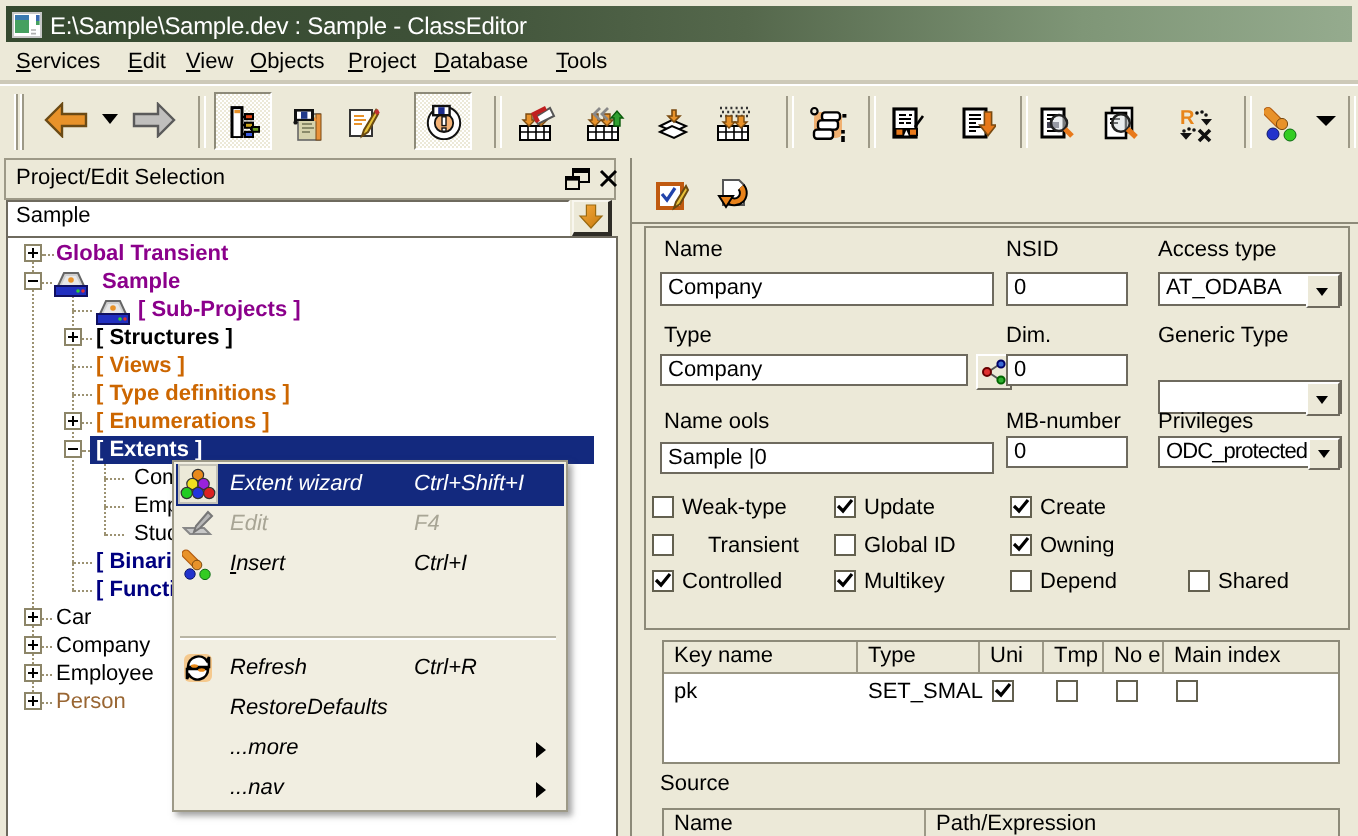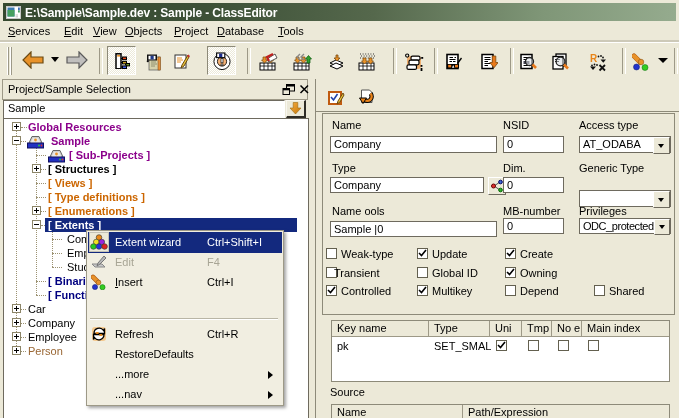--- a/index.html
+++ b/index.html
@@ -2,21 +2,21 @@
 <html><head><meta charset="utf-8">
 <style>
   html,body{margin:0;padding:0;}
   body{width:679px;height:418px;overflow:hidden;background:#ece9d8;
        font-family:"Liberation Sans",sans-serif;font-size:11px;color:#000;}
   .abs{position:absolute;}
   #win{position:relative;width:679px;height:418px;}
   
   #title{left:3px;top:3px;width:673px;height:18px;
          background:linear-gradient(90deg,#35492f 0%,#3d5037 30%,#55684c 55%,#7f9677 80%,#95ab8e 100%);}
-  #title .txt{position:absolute;left:22px;top:3px;color:#fff;font-size:12px;font-weight:bold;white-space:pre;letter-spacing:-0.15px;}
+  #title .txt{position:absolute;left:22px;top:3px;color:#fff;font-size:12px;font-weight:normal;white-space:pre;letter-spacing:-0.15px;}
   
   .menuitem{position:absolute;top:25px;font-size:11px;}
   .menuitem u{text-decoration:underline;}
   
   #toolbar{left:0;top:42px;width:679px;height:36px;border-top:1px solid #fff;box-shadow:0 -2px 0 #cdc9b8;}
   .vsep{position:absolute;width:2px;height:26px;top:5px;border-left:1px solid #9d9987;border-right:1px solid #fff;}
   .grip{position:absolute;width:1px;height:28px;top:4px;background:#9d9987;border-left:1px solid #fff;}
   .tbico{position:absolute;top:10px;}
   .pressed{position:absolute;top:3px;width:27px;height:27px;border:1px solid;border-color:#8d8a79 #fff #fff #8d8a79;
            background-image:repeating-conic-gradient(#fff 0 25%,#ece9d8 0 50%);background-size:2px 2px;}
@@ -35,21 +35,21 @@
   .trow{position:absolute;font-weight:bold;white-space:pre;line-height:14px;height:14px;}
   .plain{font-weight:normal;}
   .pbox{position:absolute;width:7px;height:7px;background:#fff;border:1px solid #8c8568;font-size:0;}
   .pbox i{position:absolute;left:1px;top:3px;width:5px;height:1px;background:#000;font-size:0;}
   .pbox.plus b{position:absolute;left:3px;top:1px;width:1px;height:5px;background:#000;font-size:0;}
   .dotv{position:absolute;width:1px;border-left:1px dotted #9c9272;}
   .doth{position:absolute;height:1px;border-top:1px dotted #9c9272;}
   #sel{position:absolute;left:41px;top:99px;width:252px;height:14px;background:#13297e;}
   
   #cmenu{left:86px;top:230px;width:196px;height:174px;background:#f1eee1;
-         border:1px solid #9d9987;box-shadow:2px 2px 3px rgba(90,90,90,0.55);}
+         border:1px solid #9d9987;box-shadow:2px 2px 3px rgba(90,90,90,0.55);font-style:italic;}
   .mrow{position:absolute;left:1px;width:192px;height:20px;}
   .mrow .lbl{position:absolute;left:27px;top:4px;}
   .mrow .sc{position:absolute;left:119px;top:4px;}
   .mrow .ico{position:absolute;left:3px;top:2px;}
   .mrow.dis{color:#a8a595;}
   #mhi{position:absolute;left:1px;top:1px;width:194px;height:21px;background:#13297e;}
   .msep{position:absolute;left:3px;width:188px;height:0;border-top:1px solid #b9b5a5;border-bottom:1px solid #fff;}
   .marr{position:absolute;left:180px;top:7px;width:0;height:0;border-left:5px solid #000;border-top:4px solid transparent;border-bottom:4px solid transparent;}
   
   #rpanel{left:315px;top:79px;width:364px;height:339px;border-left:1px solid #8d8a79;}
@@ -233,21 +233,21 @@
       <circle cx="9" cy="10" r="2.8" fill="#e8922a" stroke="#7a4a10" stroke-width="0.5"></circle>
       <circle cx="4.5" cy="15" r="3" fill="#2233cc" stroke="#101a6a" stroke-width="0.5"></circle>
       <circle cx="13" cy="15.5" r="3" fill="#33cc22" stroke="#0a6a10" stroke-width="0.5"></circle>
     </svg>
     <div class="abs" style="left:658px;top:15px;width:0;height:0;border-top:5px solid #000;border-left:5px solid transparent;border-right:5px solid transparent"></div>
     <div class="vsep" style="left:674px"></div>
   </div>
 
   <div id="lpanel" class="abs">
     <div id="lphead">
-        <div class="t">Project/Sample Selection</div>
+        <div class="t">Project/Edit Selection</div>
       <svg class="abs" style="left:279px;top:3px" width="13" height="13" viewBox="0 0 13 13">
         <rect x="4.5" y="1.5" width="8" height="6.5" fill="#ece9d8" stroke="#000"></rect>
         <rect x="4.5" y="1.5" width="8" height="2" fill="#000"></rect>
         <rect x="1" y="5.5" width="6.5" height="6" fill="#ece9d8" stroke="#000"></rect>
         <rect x="1" y="5.5" width="6.5" height="1.8" fill="#000"></rect>
       </svg>
       <svg class="abs" style="left:296px;top:4px" width="11" height="11" viewBox="0 0 11 11">
         <path d="M1.5,1.5 L9,9 M9,1.5 L1.5,9" stroke="#000" stroke-width="1.5"></path>
       </svg>
     </div>
@@ -330,21 +330,21 @@
         <circle cx="15.5" cy="10.5" r="0.9" fill="#e03030"></circle>
       </svg>
       <svg class="abs" style="left:43px;top:30px" width="19" height="14" viewBox="0 0 19 14">
         <path d="M3,8 L6,1.5 H13 L16,8 Z" fill="#cfcfcf" stroke="#666"></path>
         <path d="M4.5,8 L7,3 H12 L14.5,8 Z" fill="#e8e8e8" stroke="none"></path>
         <circle cx="9.5" cy="5" r="1.4" fill="#e8922a"></circle>
         <rect x="1.5" y="8" width="16" height="5" fill="#2130c0" stroke="#101060"></rect>
         <circle cx="13" cy="10.5" r="0.9" fill="#30d030"></circle>
         <circle cx="15.5" cy="10.5" r="0.9" fill="#e03030"></circle>
       </svg>
-      <div class="trow" style="left:24px;top:1px;color:#8b008b">Global Resources</div>
+      <div class="trow" style="left:24px;top:1px;color:#8b008b">Global Transient</div>
       <div class="trow" style="left:47px;top:15px;color:#8b008b">Sample</div>
       <div class="trow" style="left:65px;top:29px;color:#8b008b">[ Sub-Projects ]</div>
       <div class="trow" style="left:44px;top:43px;color:#000">[ Structures ]</div>
       <div class="trow" style="left:44px;top:57px;color:#cc6600">[ Views ]</div>
       <div class="trow" style="left:44px;top:85px;color:#cc6600">[ Enumerations ]</div>
       <div class="trow" style="left:44px;top:71px;color:#cc6600">[ Type definitions ]</div>
       <div class="trow" style="left:44px;top:99px;color:#fff">[ Extents ]</div>
       <div class="trow plain" style="left:63px;top:113px">Company</div>
       <div class="trow plain" style="left:63px;top:127px">Employee</div>
       <div class="trow plain" style="left:63px;top:141px">Student</div>
@@ -434,21 +434,21 @@
         </svg>
       </div>
       <div class="cblbl" style="left:116px;top:169px">Update</div>
     <div class="cb" style="left:189px;top:169px">
         <svg width="9" height="9" viewBox="0 0 9 9">
           <path d="M1,4 L3.5,6.5 L8,1" fill="none" stroke="#000" stroke-width="1.6"></path>
         </svg>
       </div>
       <div class="cblbl" style="left:204px;top:169px">Create</div>
     <div class="cb" style="left:10px;top:188px"></div>
-      <div class="cblbl" style="left:18px;top:188px">Transient</div>
+      <div class="cblbl" style="left:38px;top:188px">Transient</div>
     <div class="cb" style="left:101px;top:188px"></div>
       <div class="cblbl" style="left:116px;top:188px">Global ID</div>
     <div class="cb" style="left:189px;top:188px">
         <svg width="9" height="9" viewBox="0 0 9 9">
           <path d="M1,4 L3.5,6.5 L8,1" fill="none" stroke="#000" stroke-width="1.6"></path>
         </svg>
       </div>
       <div class="cblbl" style="left:204px;top:188px">Owning</div>
     <div class="cb" style="left:10px;top:206px">
         <svg width="9" height="9" viewBox="0 0 9 9">

